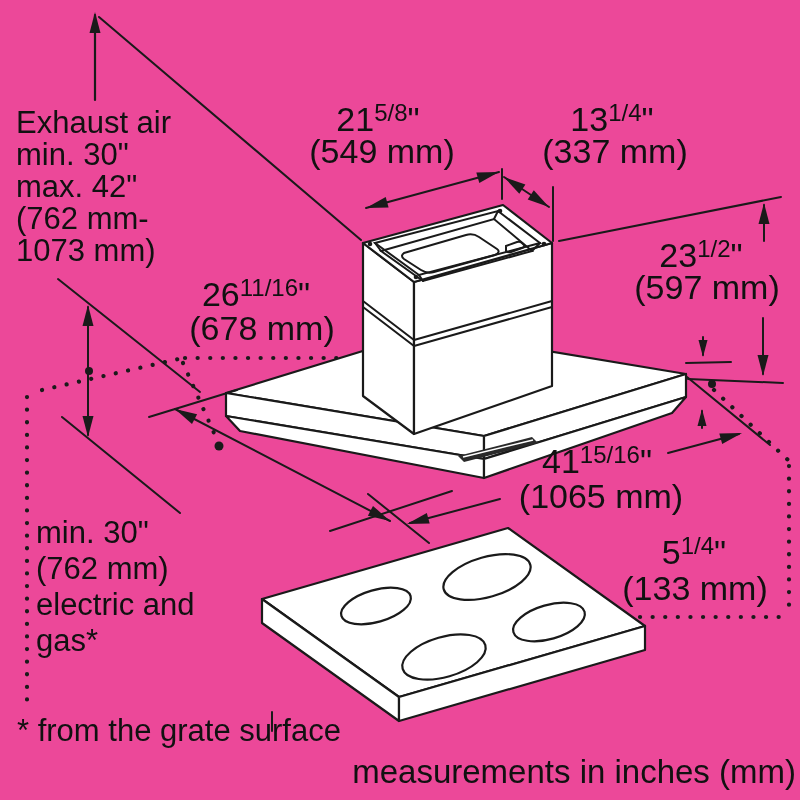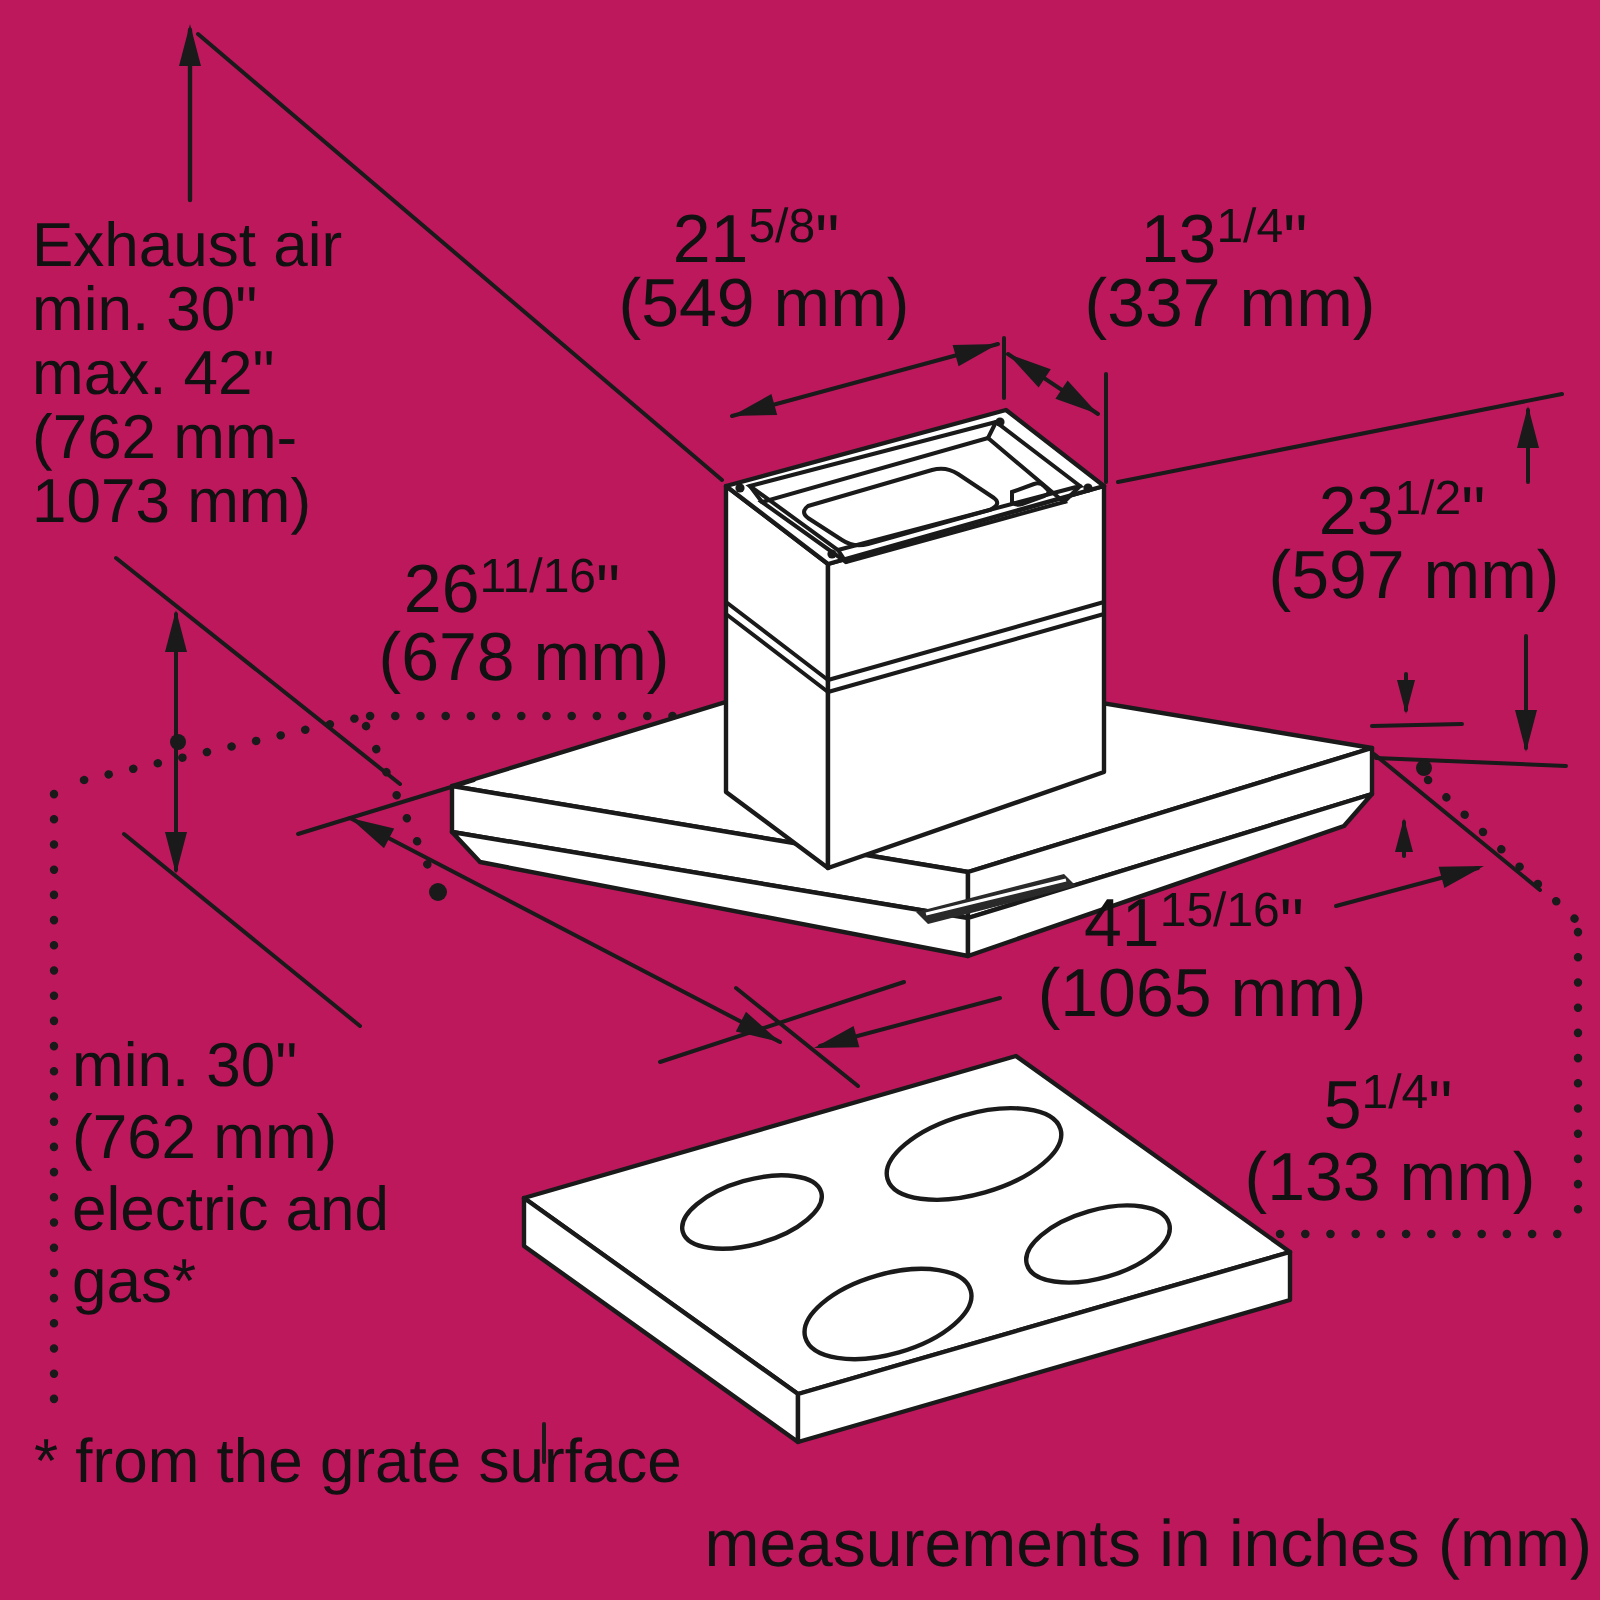--- a/index.html
+++ b/index.html
@@ -1,16 +1,16 @@
 <!DOCTYPE html>
 <html><head>
 <meta charset="utf-8">
 <style>
   html,body{margin:0;padding:0;background:#ffffff;}
-  .stage{position:relative;width:800px;height:800px;background:#be185d;overflow:hidden;}
+  .stage{position:relative;width:800px;height:800px;background:#ec4899;overflow:hidden;}
   svg{display:block;}
   .ln{stroke:#1a1a1a;stroke-width:2.2;fill:none;stroke-linecap:round;}
   .thin{stroke:#1a1a1a;stroke-width:2;fill:none;stroke-linecap:round;}
   .face{fill:#ffffff;stroke:#1a1a1a;stroke-width:2.2;stroke-linejoin:round;}
   .dot{fill:#1a1a1a;stroke:none;}
   .dotted{stroke:#1a1a1a;stroke-width:4.2;fill:none;stroke-linecap:round;stroke-dasharray:0.1 12.5;}
   .ah{fill:#1a1a1a;stroke:none;}
   text{font-family:"Liberation Sans","DejaVu Sans",sans-serif;fill:#111;}
   .lbl{font-size:31px;}
   .dim{font-size:34px;}

